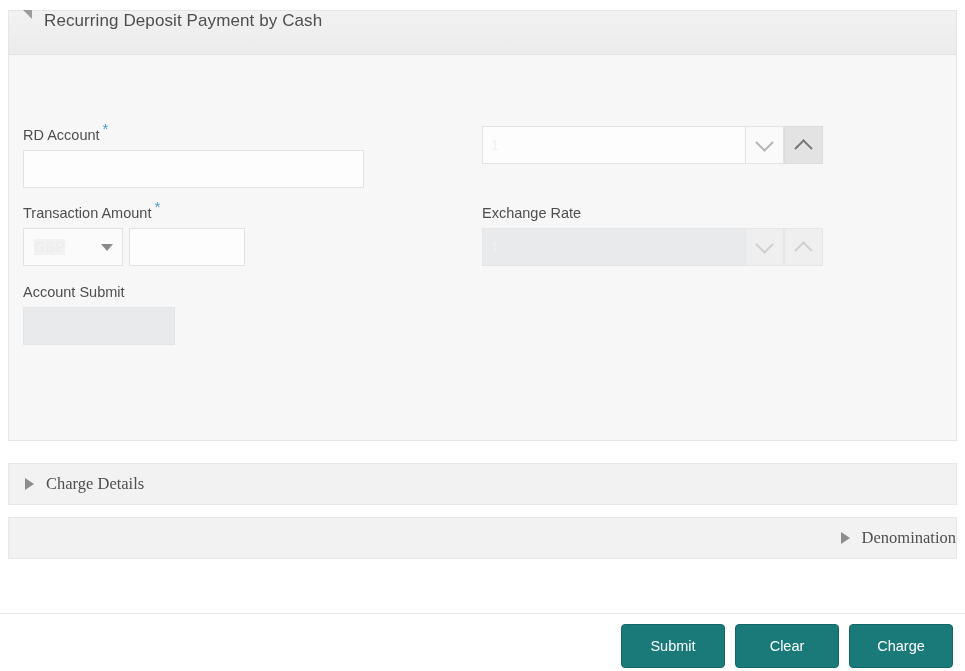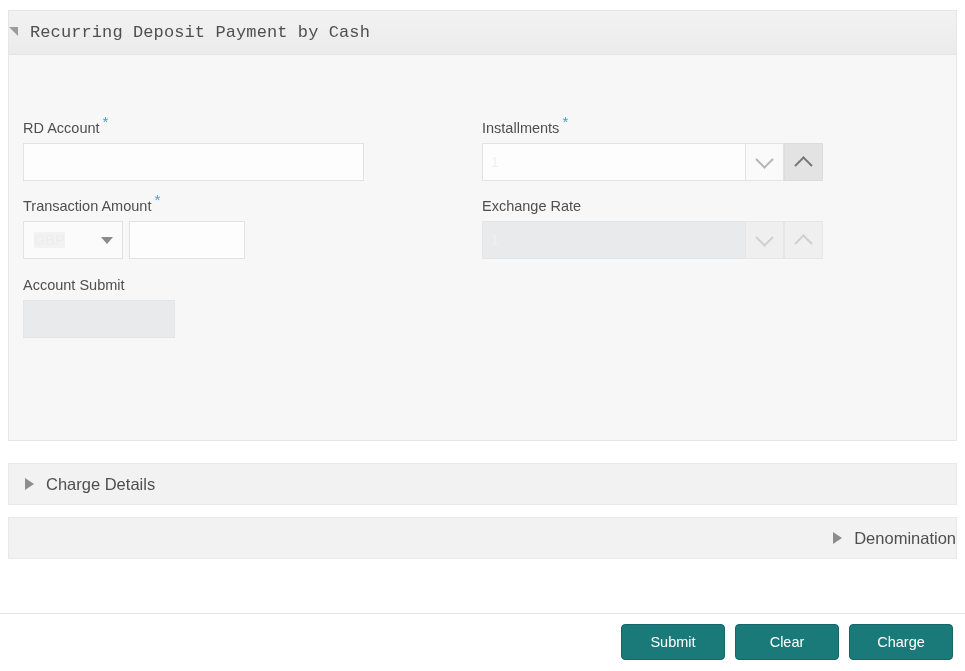--- a/index.html
+++ b/index.html
@@ -33,25 +33,23 @@
     background: #f7f7f7;
     border: 1px solid #e6e6e6;
     box-sizing: border-box;
   }
 
   .panel-header {
     height: 44px;
     background: linear-gradient(to bottom, #f2f2f2, #ebebeb);
     border-bottom: 1px solid #e3e3e3;
     display: flex;
-    align-items: center;
-    padding-left: 0;
+    padding-left: 14px;
     box-sizing: border-box;
     cursor: pointer;
-    font-family: Liberation Mono, monospace;
   }
   .panel-title {
     font-size: 17px;
     color: #4f4f4f;
     font-weight: 400;
     letter-spacing: .1px;
   }
 
   .tri-open {
     width: 0; height: 0;
@@ -72,20 +70,21 @@
 
   .panel-body {
     position: relative;
     height: 385px;
     background: #f7f7f7;
   }
 
   
   .field {
     position: absolute;
+    margin-top: 7px;
   }
   .col-a { left: 14px; }
   .col-b { left: 473px; }
 
   .row-1 { top: 64px; }
   .row-2 { top: 142px; }
   .row-3 { top: 221px; }
   .row-4 { top: 299px; }
 
   .label {
@@ -254,20 +253,21 @@
     border: 1px solid #e8e8e8;
     box-sizing: border-box;
     display: flex;
     align-items: center;
     padding-left: 16px;
     cursor: pointer;
   }
   .section-title {
     font-size: 16.5px;
     color: #4f4f4f;
+    font-family: Liberation Serif, serif;
   }
   .sec-1 { top: 463px; }
   .sec-2 { top: 517px; justify-content: flex-end; }
 
   
   .footer-rule {
     position: absolute;
     left: 0;
     top: 613px;
     width: 965px;
@@ -285,21 +285,21 @@
   .btn-row {
     position: absolute;
     right: 12px;
     top: 10px;
     display: flex;
     gap: 10px;
   }
   .btn {
     box-sizing: border-box;
     min-width: 104px;
-    height: 36px;
+    height: 44px;
     background: #1a7a7a;
     border: 1px solid #156767;
     border-radius: 4px;
     color: #ffffff;
     font-family: "Liberation Sans", sans-serif;
     font-size: 14.5px;
     cursor: pointer;
     padding: 0 16px;
   }
   .tick-mark {
@@ -324,21 +324,20 @@
     </div>
 
     <div class="panel-body">
 
       <div class="field col-a row-1">
         <span class="label"><span>RD Account</span><span class="req">*</span></span>
         <input class="input w-text" type="text" value="" style="">
       </div>
 
       <div class="field col-b row-1">
-        <span class="label"><span>Installments</span><span class="req">*</span></span>
         <div class="spin-wrap">
           <input class="spin-input" type="text" value="1" style="">
           <div class="spin-btn">
             <span class="chev down"></span>
           </div>
           <div class="spin-btn active">
             <span class="chev up dark"></span>
           </div>
         </div>
       </div>

